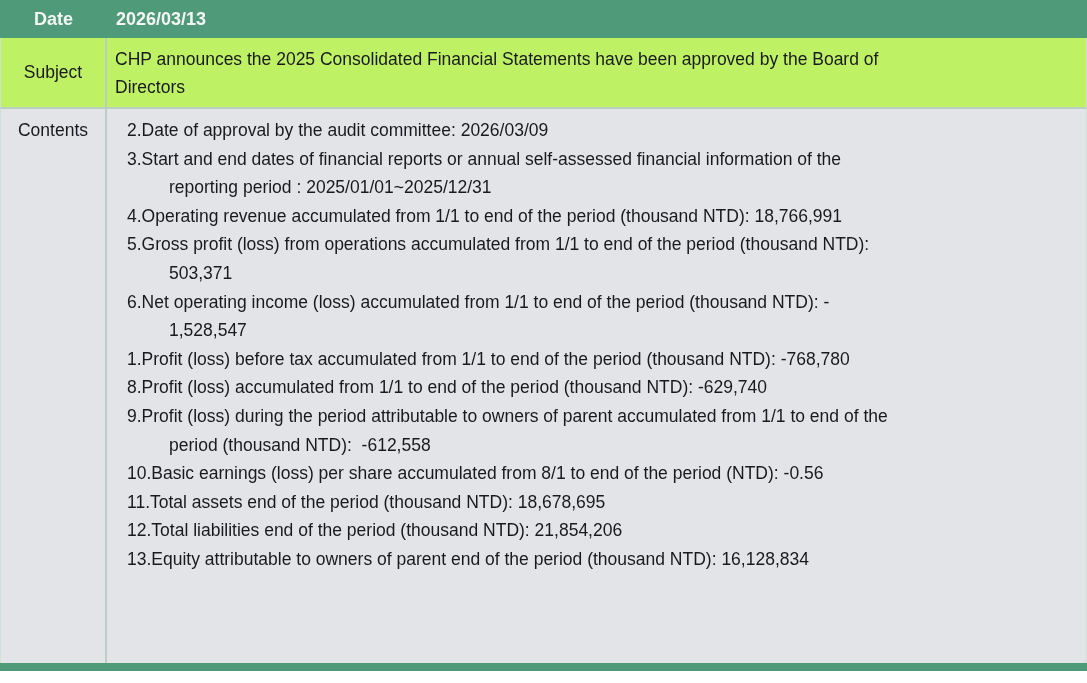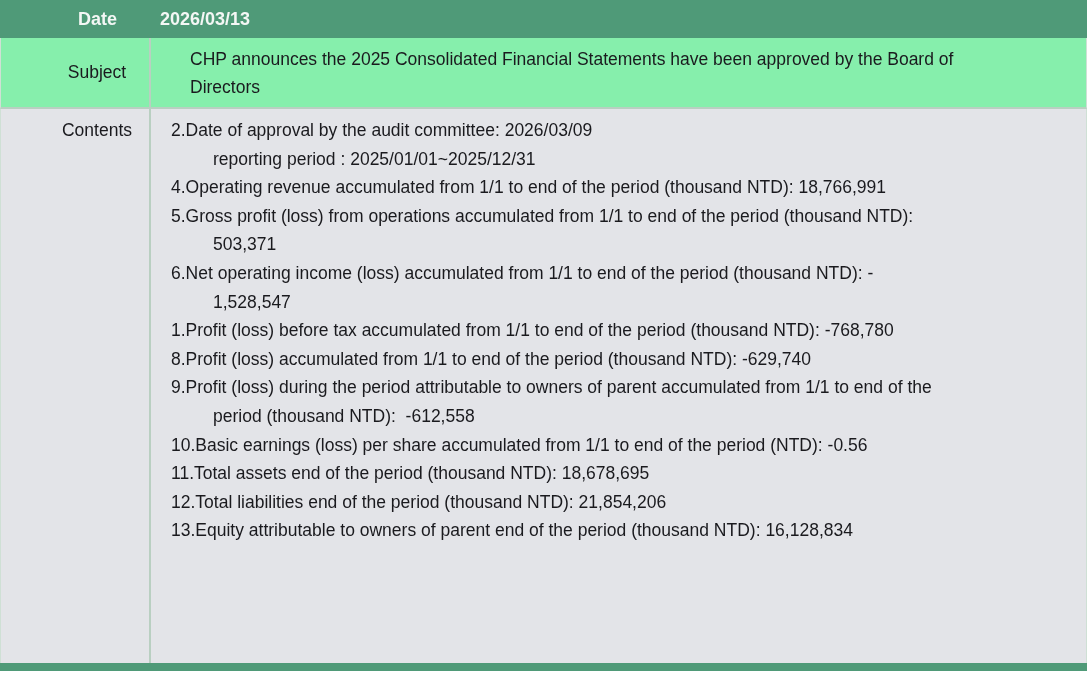--- a/index.html
+++ b/index.html
@@ -10,21 +10,21 @@
     --text-dark:#1a1a1e;
   }
   *{box-sizing:border-box;margin:0;padding:0;}
   html,body{width:1087px;height:683px;background:#ffffff;overflow:hidden;}
   body{
     font-family:"Liberation Sans","DejaVu Sans",sans-serif;
     color:var(--text-dark);
     -webkit-font-smoothing:antialiased;
   }
   .table{width:1087px;}
-  .row{display:flex;width:100%;padding-left:44px;}
+  .row{display:flex;width:100%;}
 
   
   .date-row{
     height:38px;
     background:var(--header-green);
     color:#f4f7f5;
     font-weight:bold;
     font-size:18px;
     align-items:center;
   }
@@ -35,25 +35,24 @@
     align-items:center;
     height:100%;
   }
   .date-row .value-cell{
     padding-left:9px;
   }
 
   
   .subject-row{
     min-height:66px;
-    background:#86efac;
+    background:#bef264;
     border-bottom:2px solid var(--divider-green);
     border-left:1px solid var(--edge-green);
     border-right:1px solid var(--edge-green);
-    gap:31px;
   }
   .label-cell{
     flex:0 0 auto;
   }
   .subject-row .label-cell{
     width:106px;
     border-right:2px solid var(--divider-green);
     display:flex;
     justify-content:center;
     align-items:center;
@@ -121,20 +120,21 @@
 Directors</div>
   </div>
 
   <div class="row contents-row">
     <div class="label-cell">Contents</div>
     <div class="value-cell">
 
 
         <div class="content-line">2.Date of approval by the audit committee: 2026/03/09</div>
 
+        <div class="content-line">3.Start and end dates of financial reports or annual self-assessed financial information of the</div>
 
         <div class="content-line indent">reporting period : 2025/01/01~2025/12/31</div>
 
         <div class="content-line">4.Operating revenue accumulated from 1/1 to end of the period (thousand NTD): 18,766,991</div>
 
         <div class="content-line">5.Gross profit (loss) from operations accumulated from 1/1 to end of the period (thousand NTD):</div>
 
         <div class="content-line indent">503,371</div>
 
         <div class="content-line">6.Net operating income (loss) accumulated from 1/1 to end of the period (thousand NTD): -</div>
@@ -142,21 +142,21 @@
         <div class="content-line indent">1,528,547</div>
 
         <div class="content-line">1.Profit (loss) before tax accumulated from 1/1 to end of the period (thousand NTD): -768,780</div>
 
         <div class="content-line">8.Profit (loss) accumulated from 1/1 to end of the period (thousand NTD): -629,740</div>
 
         <div class="content-line">9.Profit (loss) during the period attributable to owners of parent accumulated from 1/1 to end of the</div>
 
         <div class="content-line indent">period (thousand NTD):  -612,558</div>
 
-        <div class="content-line">10.Basic earnings (loss) per share accumulated from 1/1 to end of the period (NTD): -0.56</div>
+        <div class="content-line">10.Basic earnings (loss) per share accumulated from 8/1 to end of the period (NTD): -0.56</div>
 
         <div class="content-line">11.Total assets end of the period (thousand NTD): 18,678,695</div>
 
         <div class="content-line">12.Total liabilities end of the period (thousand NTD): 21,854,206</div>
 
         <div class="content-line">13.Equity attributable to owners of parent end of the period (thousand NTD): 16,128,834</div>
 
       </div>
   </div>
 

